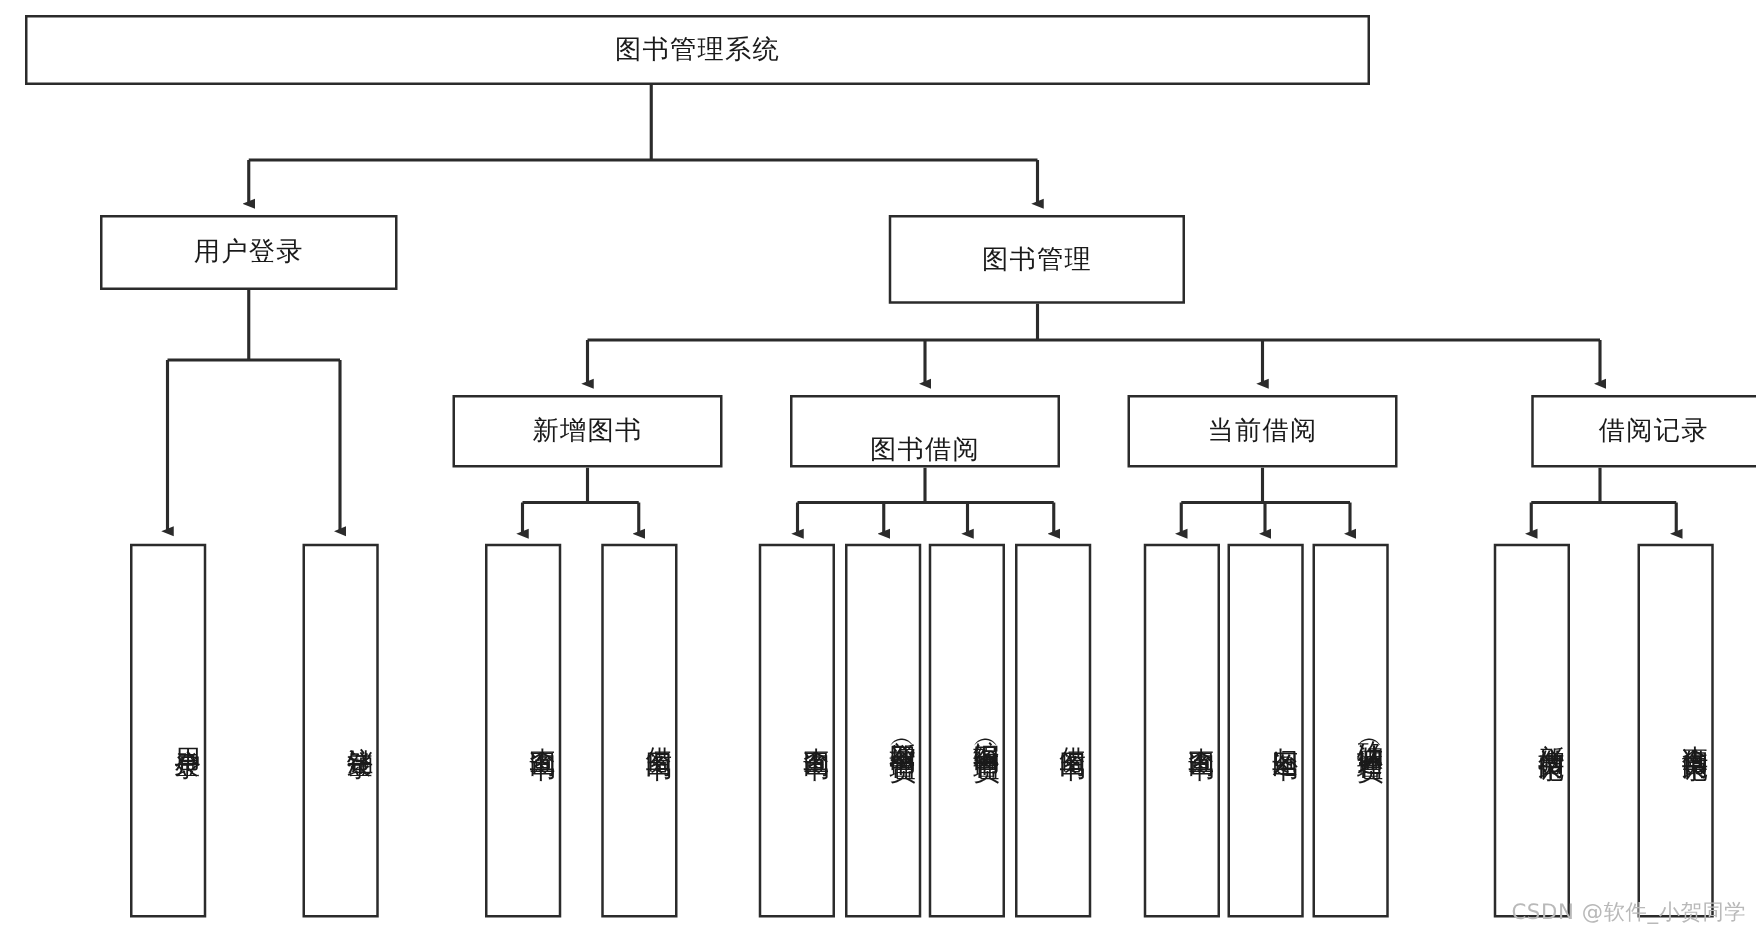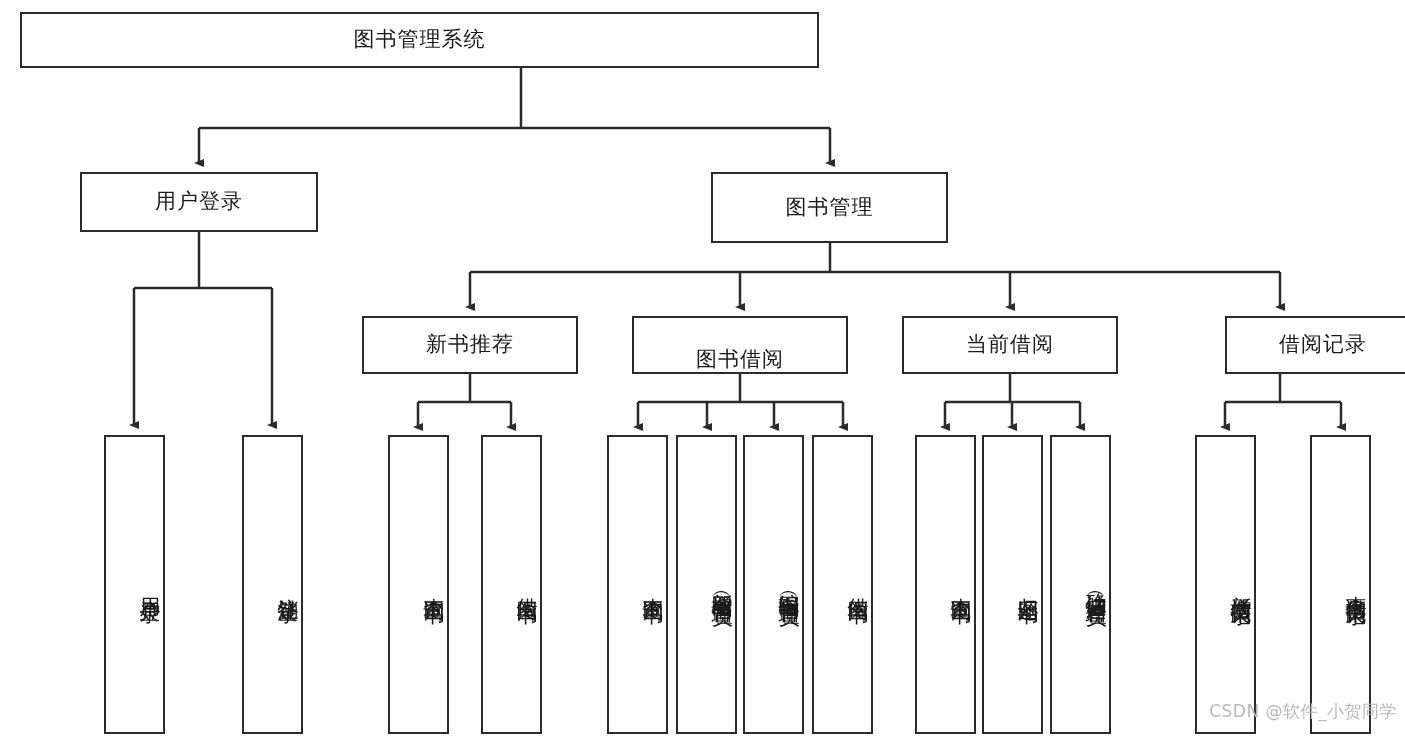--- a/index.html
+++ b/index.html
@@ -52,21 +52,21 @@
     left: 0;
     top: 0;
     width: 1405px;
     height: 747px;
     z-index: 1;
     pointer-events: none;
   }
   #watermark {
     position: absolute;
     right: 8px;
-    bottom: 24px;
+    bottom: 6px;
     font-size: 17px;
     color: #b9b9b9;
     letter-spacing: 0.5px;
     white-space: nowrap;
     z-index: 3;
     font-family: "DejaVu Sans", "Liberation Sans", sans-serif;
   }
 </style>
 </head>
 <body>
@@ -116,34 +116,34 @@
       <path d="M1012,402 L1012,427" marker-end="url(#arrow)"></path>
       <path d="M1080,402 L1080,427" marker-end="url(#arrow)"></path>
 
       <path d="M1280,374 L1280,402"></path>
       <path d="M1225,402 L1341,402"></path>
       <path d="M1225,402 L1225,427" marker-end="url(#arrow)"></path>
       <path d="M1341,402 L1341,427" marker-end="url(#arrow)"></path>
     </g>
   </svg>
 
-  <div class="node h" style="left:20px; top:12px; width:799px; height:56px;">
+  <div class="node h" style="left:20px; top:12px; width:1076px; height:56px;">
     <span>图书管理系统</span>
   </div>
 
   <div class="node h" style="left:80px; top:172px; width:238px; height:60px;">
     <span>用户登录</span>
   </div>
 
   <div class="node h" style="left:711px; top:172px; width:237px; height:71px;">
     <span>图书管理</span>
   </div>
 
   <div class="node h" style="left:362px; top:316px; width:216px; height:58px;">
-    <span>新书推荐</span>
+    <span>新增图书</span>
   </div>
 
   <div class="node h" style="left:632px; top:316px; width:216px; height:58px;align-items:flex-end;">
     <span>图书借阅</span>
   </div>
 
   <div class="node h" style="left:902px; top:316px; width:216px; height:58px;">
     <span>当前借阅</span>
   </div>
 

